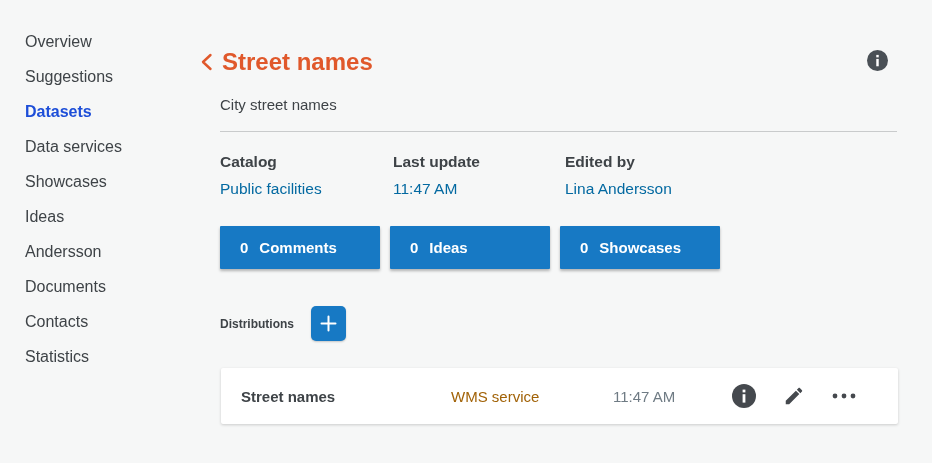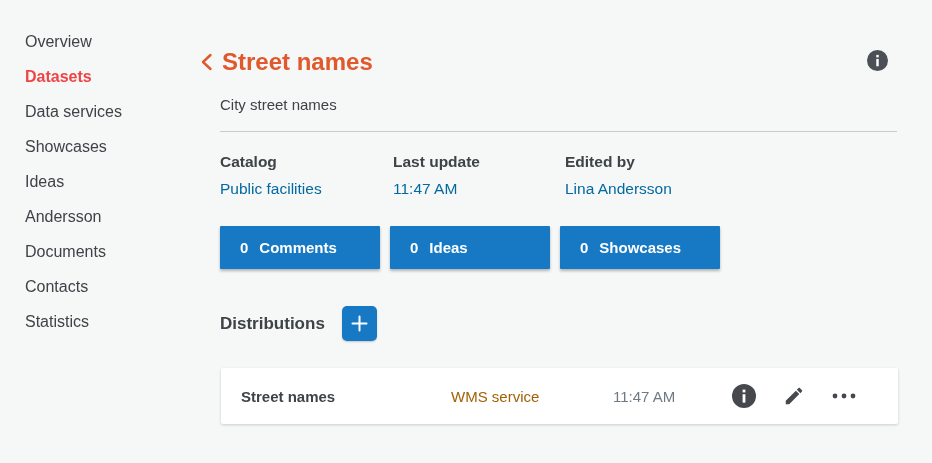--- a/index.html
+++ b/index.html
@@ -10,21 +10,21 @@
     overflow: hidden;
   }
   .app { position: relative; width: 932px; height: 463px; background: #f6f7f7; }
 
   
   .sidebar { position: absolute; left: 25px; top: 24px; width: 160px; }
   .nav-item {
     height: 35px; display: flex; align-items: center;
     font-size: 16px; color: #3e4347; cursor: pointer; white-space: nowrap;
   }
-  .nav-item.active { color: #ef4444; font-weight: 700; text-align: center; }
+  .nav-item.active { color: #1d4ed8; font-weight: 700; text-align: center; }
 
   
   .main { position: absolute; left: 200px; top: 0; width: 698px; height: 463px; }
 
   .back-btn {
     position: absolute; left: -6px; top: 50px; width: 24px; height: 24px;
     background: none; border: none; cursor: pointer; padding: 0;
     display: flex; align-items: center; justify-content: center;
   }
   .page-title {
@@ -56,21 +56,21 @@
   .counter-btn {
     width: 160px; height: 43px; border: none; cursor: pointer;
     background: #1779c4; color: #ffffff;
     display: flex; align-items: center; gap: 11px; padding-left: 20px;
     font-family: inherit; font-size: 15px; font-weight: 700;
     box-shadow: 0 2px 3px rgba(0,0,0,0.28); border-radius: 1px;
   }
 
   
   .dist-header { position: absolute; left: 20px; top: 306px; display: flex; align-items: center; gap: 17px; }
-  .dist-title { font-size: 17px; font-weight: 700; color: #3e4347; }
+  .dist-title { font-size: 12px; font-weight: 700; color: #3e4347; }
   .add-btn {
     width: 35px; height: 35px; border: none; cursor: pointer;
     background: #1779c4; border-radius: 5px;
     display: flex; align-items: center; justify-content: center;
     box-shadow: 0 1px 2px rgba(0,0,0,0.2);
   }
 
   .dist-row {
     position: absolute; left: 21px; top: 368px; width: 677px; height: 56px;
     background: #ffffff; border-radius: 2px;
@@ -86,20 +86,21 @@
     width: 24px; height: 24px; display: flex; align-items: center; justify-content: center;
   }
 </style>
 </head>
 <body>
 
 <div class="app">
 
   <nav class="sidebar">
     <div class="nav-item">Overview</div>
+    <div class="nav-item">Suggestions</div>
     <div class="nav-item active">Datasets</div>
     <div class="nav-item">Data services</div>
     <div class="nav-item">Showcases</div>
     <div class="nav-item">Ideas</div>
     <div class="nav-item">Andersson</div>
     <div class="nav-item">Documents</div>
     <div class="nav-item">Contacts</div>
     <div class="nav-item">Statistics</div>
   </nav>
 

